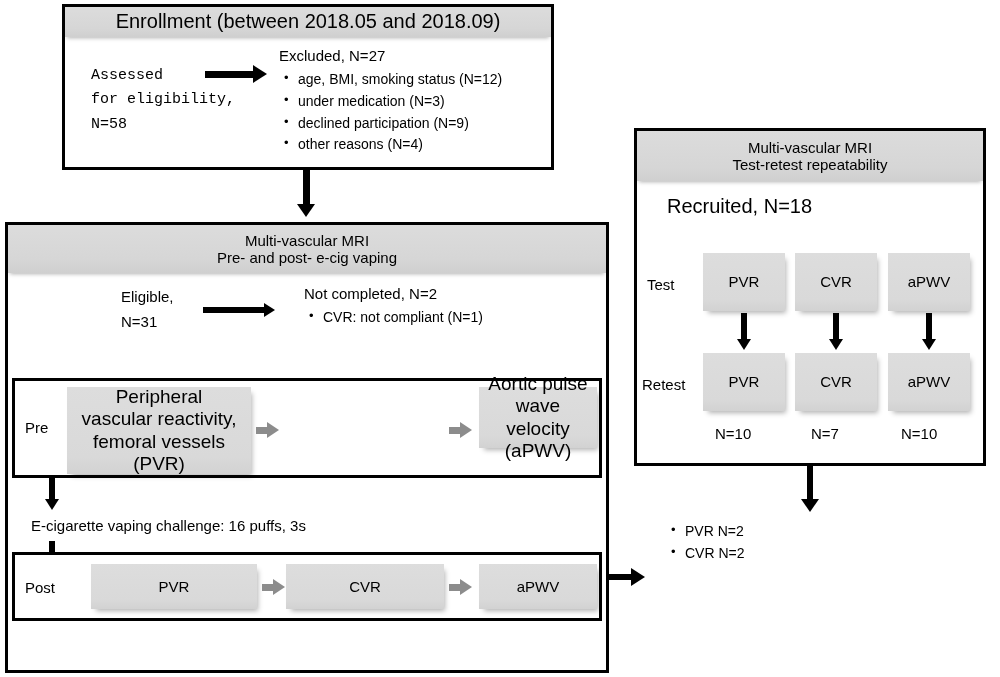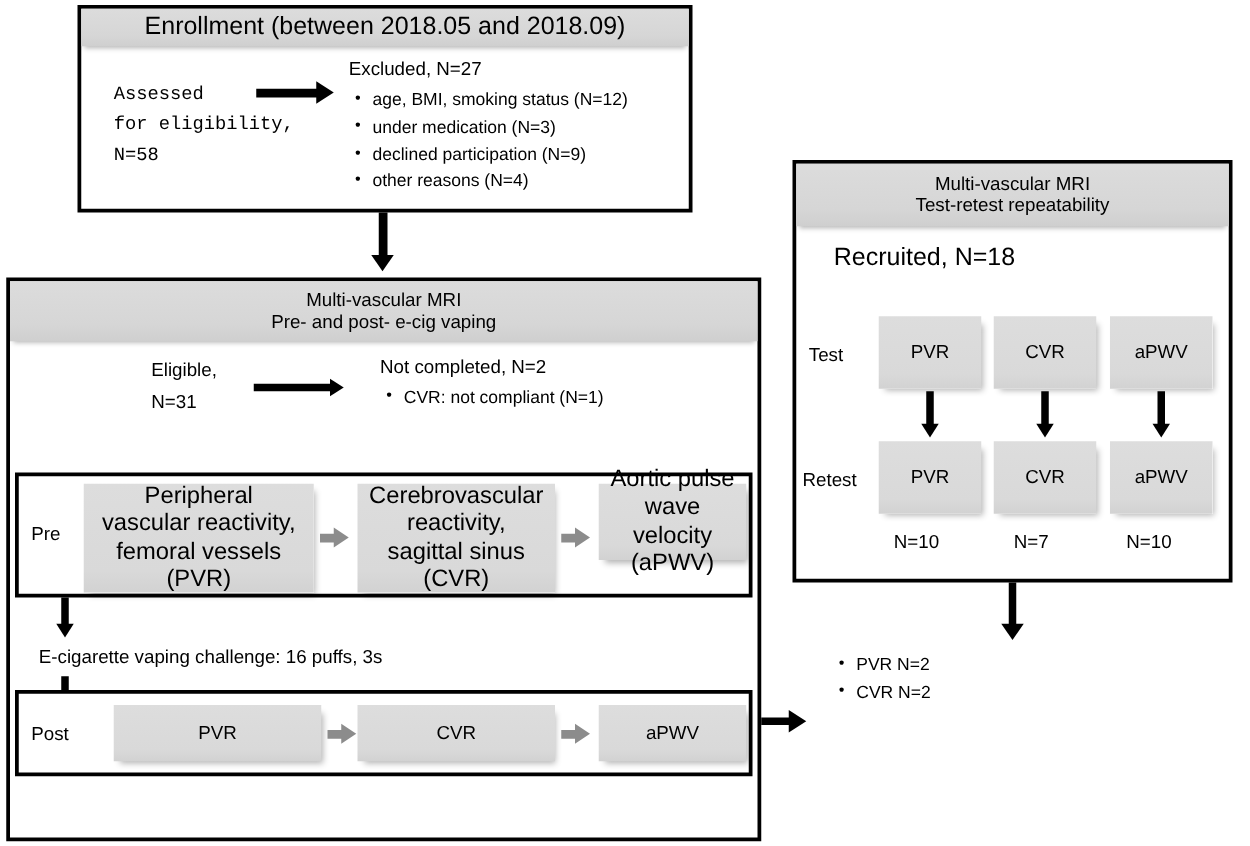--- a/index.html
+++ b/index.html
@@ -113,26 +113,20 @@
       <div class="abs chip f13" style="left:52px;top:6px;width:184px;height:87px;">
         <span class="txt">Peripheral
 vascular reactivity,
 femoral vessels
 (PVR)</span>
       </div>
 
       <div class="abs graystem" style="left:241px;top:46px;width:12px;"></div>
       <div class="abs grayarrow" style="left:252px;top:41px;"></div>
 
-      <div class="abs chip f13" style="left:271px;top:6px;width:158px;height:87px;">
-        <span class="txt">Cerebrovascular
-reactivity,
-sagittal sinus
-(CVR)</span>
-      </div>
 
       <div class="abs graystem" style="left:434px;top:46px;width:12px;"></div>
       <div class="abs grayarrow" style="left:445px;top:41px;"></div>
 
       <div class="abs chip f13" style="left:464px;top:6px;width:118px;height:61px;">
         <span class="txt">Aortic pulse
 wave
 velocity
 (aPWV)</span>
       </div>

